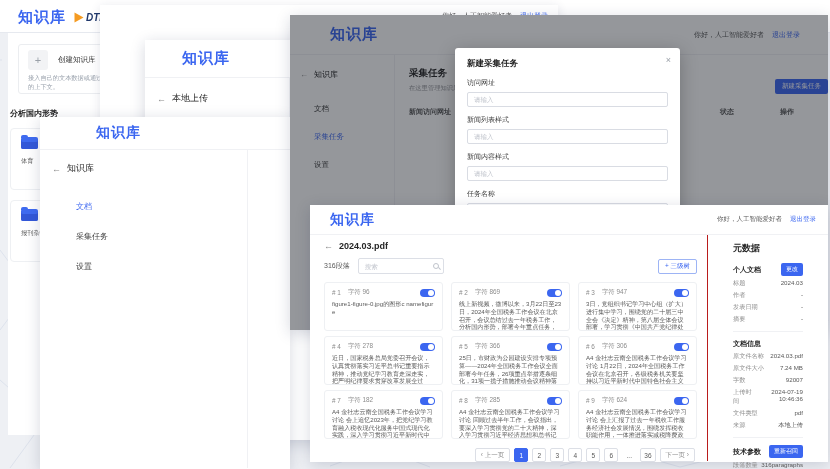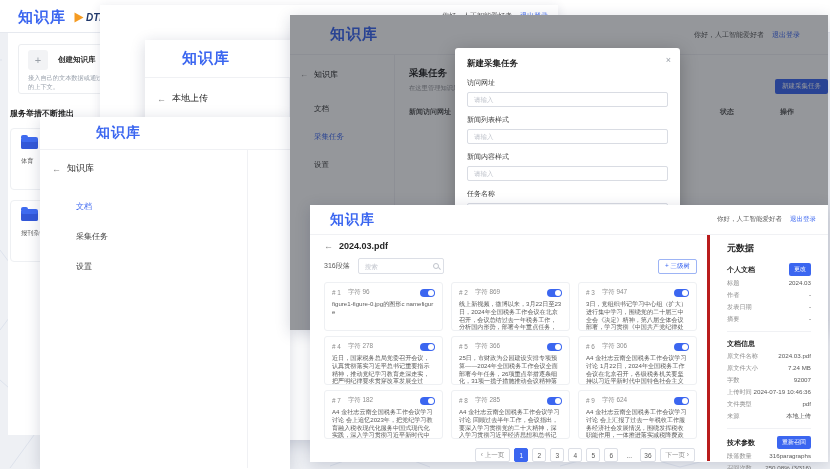--- a/index.html
+++ b/index.html
@@ -11,21 +11,21 @@
   .bg-base{position:absolute;left:8px;top:33px;width:532px;height:402px;background:#fff;z-index:0;}
   .bg-header{position:absolute;left:0;top:0;width:830px;height:33px;background:#fff;border-bottom:1px solid #e6e9ef;z-index:0;}
   .brand{position:absolute;left:18px;top:8px;display:flex;align-items:center;gap:8px;}
   .brand .kb{font-size:15px;font-weight:bold;color:#3b66f0;letter-spacing:1px;}
   .logo{display:flex;align-items:center;gap:2px;}
   .logo .tri{width:0;height:0;border-left:5px solid transparent;border-right:5px solid transparent;border-bottom:9px solid #f59b22;transform:rotate(90deg);}
   .logo .dtec{font-size:10px;font-weight:bold;font-style:italic;color:#20386b;}
   .create-card{position:absolute;left:18px;top:44px;width:300px;height:50px;border:1px solid #ebedf0;border-radius:3px;background:#fff;z-index:0;padding:5px 9px;}
   .create-row{display:flex;align-items:center;}
   .plus-box{width:20px;height:20px;background:#f2f3f5;border-radius:3px;color:#9aa0a8;font-size:11px;display:flex;align-items:center;justify-content:center;}
-  .create-label{font-size:7.5px;font-weight:bold;color:#333;margin-left:10px;}
+  .create-label{font-size:7.5px;font-weight:normal;color:#333;margin-left:10px;}
   .create-desc{font-size:6.2px;color:#98a0ab;line-height:1.5;margin-top:3px;width:175px;}
   .created-heading{position:absolute;left:10px;top:108px;font-size:8px;font-weight:bold;color:#262626;z-index:0;}
   .kb-card{position:absolute;left:10px;width:118px;height:62px;border:1px solid #eef0f3;border-radius:4px;background:#fff;padding:8px 10px;z-index:0;}
   .folder{width:17px;height:12px;background:#3f6bf0;border-radius:2px;position:relative;box-shadow:inset 0 -7px 0 #3358d8;}
   .folder::before{content:"";position:absolute;left:0;top:-2px;width:7px;height:3px;background:#3f6bf0;border-radius:2px 2px 0 0;}
   .kb-card .nm{font-size:6.3px;color:#595959;margin-top:8px;}
   
   .window{position:absolute;background:#fff;box-shadow:0 3px 14px rgba(30,40,80,.18);}
   .win-header{display:flex;align-items:center;border-bottom:1px solid #f0f1f4;}
   .win-title{font-weight:bold;color:#3b66f0;letter-spacing:1px;}
@@ -102,21 +102,21 @@
   .seg-head .ch{margin-left:7px;}
   .toggle{margin-left:auto;width:15px;height:8px;border-radius:5px;background:#3b66f0;position:relative;cursor:pointer;}
   .toggle::after{content:"";position:absolute;right:1px;top:1px;width:6px;height:6px;border-radius:50%;background:#fff;}
   .seg-text{font-size:6.1px;color:#595959;line-height:1.28;margin-top:3px;max-height:31px;overflow:hidden;word-break:break-all;}
   .pager{display:flex;justify-content:flex-end;align-items:center;gap:4px;margin:9px 2px 0 0;}
   .pg{min-width:14px;height:14px;border:1px solid #dcdfe6;border-radius:2px;font-size:6.5px;color:#595959;display:flex;align-items:center;justify-content:center;padding:0 3px;cursor:pointer;background:#fff;}
   .pg.active{background:#3b66f0;border-color:#3b66f0;color:#fff;}
   .pg.dots{border:none;}
   .pg.nav{padding:0 5px;color:#8c8c8c;}
   
-  #winD .aside{width:121px;border-left:3px solid #b91c1c;padding:7px 17px;}
+  #winD .aside{width:121px;border-left:1px solid #b91c1c;padding:7px 25px;}
   .meta-title{font-size:9px;font-weight:bold;color:#262626;}
   .sec-row{display:flex;align-items:center;margin-top:8px;}
   .sec-name{font-size:7px;font-weight:bold;color:#262626;}
   .sec-row .btn-primary{margin-left:auto;font-size:6px;padding:2px 5px;}
   .kv{display:flex;margin-top:3px;}
   .kv .k{font-size:6.2px;color:#8c8c8c;}
   .kv .v{margin-left:auto;font-size:6.2px;color:#595959;text-align:right;}
   .meta-div{height:1px;background:#f0f1f4;margin:7px 0;}
 </style>
 </head>
@@ -155,21 +155,21 @@
 </div>
 
 <div class="create-card">
   <div class="create-row">
     <span class="plus-box">+</span>
     <span class="create-label">创建知识库</span>
   </div>
   <div class="create-desc">接入自己的文本数据或通过 Webhook 实时写入数据以增强 LLM 的上下文。</div>
 </div>
 
-<div class="created-heading">服务举措不断推出</div>
+<div class="created-heading">分析国内形势</div>
 
 <div class="kb-card" style="top:128px;">
   <div class="folder"></div>
   <div class="nm">体育</div>
 </div>
 <div class="kb-card" style="top:200px;">
   <div class="folder"></div>
   <div class="nm">报刊杂志</div>
 </div>
 

